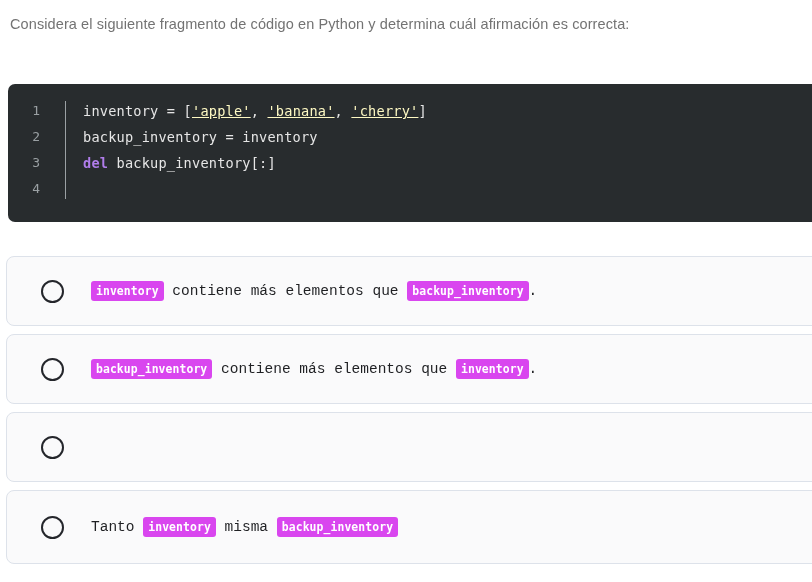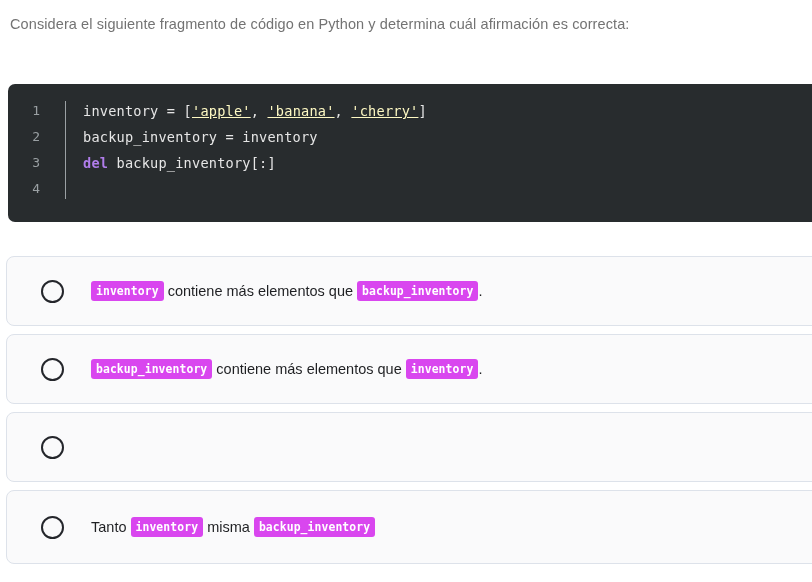--- a/index.html
+++ b/index.html
@@ -112,21 +112,21 @@
   }
   .option-text {
     margin-left: 27px;
     font-size: 14.5px;
     line-height: 20px;
     color: #1f2023;
     white-space: nowrap;
     display: flex;
     align-items: center;
   }
-  .option-text .txt { white-space: pre; }
+  .option-text .txt { white-space: pre; font-family: Liberation Mono, monospace; }
   code.chip {
     display: inline-block;
     background: #d946ef;
     color: #ffffff;
     font-family: "DejaVu Sans Mono", monospace;
     font-size: 11.4px;
     font-weight: bold;
     line-height: 14px;
     padding: 3px 5px 3px 5px;
     border-radius: 3px;

